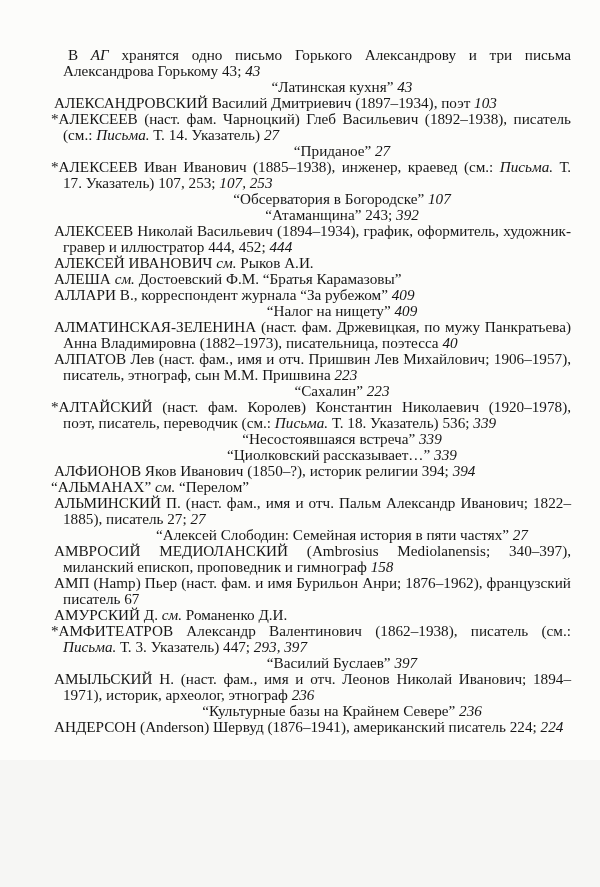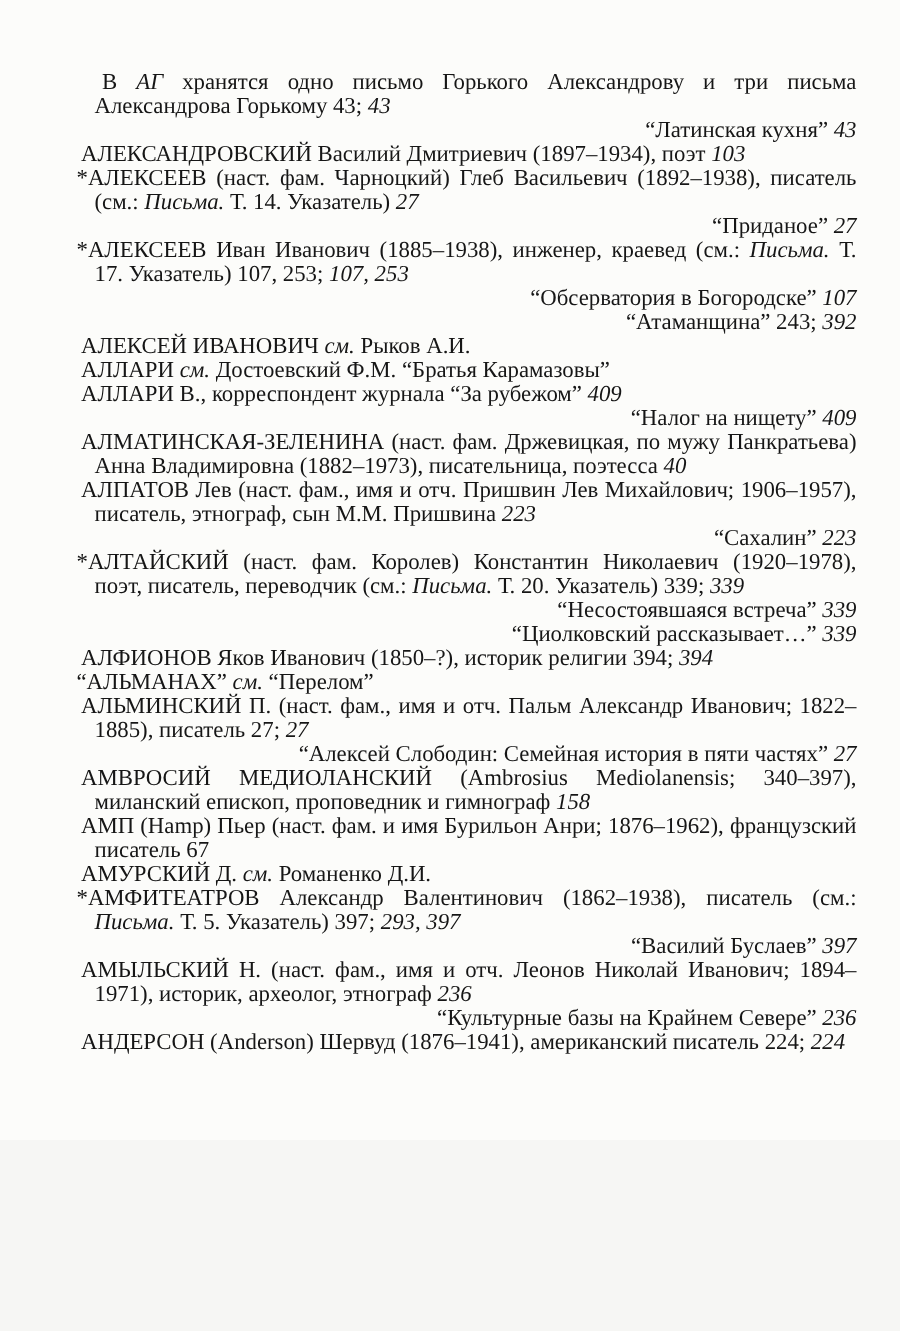--- a/index.html
+++ b/index.html
@@ -18,21 +18,21 @@
   .text-block {
     position: absolute;
     left: 54px; top: 47px; width: 517px;
     font-size: 15.2px;
     line-height: 16px;
   }
   .text-block p { margin: 0; text-align: justify; }
   p.entry { padding-left: 9px; text-indent: -9px; }
   p.entry.hang { text-indent: -12px; font-family: Liberation Serif, serif; }  
   p.cont  { padding-left: 9px; text-indent: 5px; }
-  p.work  { padding-left: 59px; text-align: right; }
+  p.work  { padding-left: 59px; text-align: center; }
   .it { font-style: italic; }
   .pagenum {
     position: absolute;
     top: 826px; left: 0; width: 600px;
     font-weight: bold;
     font-size: 15.6px;
     letter-spacing: 0.5px;
     color: #111;
   }
 </style>
@@ -42,37 +42,38 @@
 <div class="page">
   <div class="text-block" id="entries">
       <p class="cont"><span class="rm">В </span><span class="it">АГ</span><span class="rm"> хранятся одно письмо Горького Александрову и три письма Александрова Горькому 43; </span><span class="it">43</span></p>
       <p class="work"><span class="rm">“Латинская кухня” </span><span class="it">43</span></p>
       <p class="entry"><span class="rm">АЛЕКСАНДРОВСКИЙ Василий Дмитриевич (1897–1934), поэт </span><span class="it">103</span></p>
       <p class="entry hang"><span class="rm">*АЛЕКСЕЕВ (наст. фам. Чарноцкий) Глеб Васильевич (1892–1938), писатель (см.: </span><span class="it">Письма.</span><span class="rm"> Т. 14. Указатель) </span><span class="it">27</span></p>
       <p class="work"><span class="rm">“Приданое” </span><span class="it">27</span></p>
       <p class="entry hang"><span class="rm">*АЛЕКСЕЕВ Иван Иванович (1885–1938), инженер, краевед (см.: </span><span class="it">Письма.</span><span class="rm"> Т. 17. Указатель) 107, 253; </span><span class="it">107, 253</span></p>
       <p class="work"><span class="rm">“Обсерватория в Богородске” </span><span class="it">107</span></p>
       <p class="work"><span class="rm">“Атаманщина” 243; </span><span class="it">392</span></p>
+      <p class="entry"><span class="rm">АЛЕКСЕЕВ Николай Васильевич (1894–1934), график, оформитель, художник-гравер и иллюстратор 444, 452; </span><span class="it">444</span></p>
       <p class="entry"><span class="rm">АЛЕКСЕЙ ИВАНОВИЧ </span><span class="it">см.</span><span class="rm"> Рыков А.И.</span></p>
-      <p class="entry"><span class="rm">АЛЛАРИ </span><span class="it">см.</span><span class="rm"> Достоевский Ф.М. “Братья Карамазовы”</span></p>
+      <p class="entry"><span class="rm">АЛЕША </span><span class="it">см.</span><span class="rm"> Достоевский Ф.М. “Братья Карамазовы”</span></p>
       <p class="entry"><span class="rm">АЛЛАРИ В., корреспондент журнала “За рубежом” </span><span class="it">409</span></p>
       <p class="work"><span class="rm">“Налог на нищету” </span><span class="it">409</span></p>
       <p class="entry"><span class="rm">АЛМАТИНСКАЯ-ЗЕЛЕНИНА (наст. фам. Држевицкая, по мужу Панкратьева) Анна Владимировна (1882–1973), писательница, поэтесса </span><span class="it">40</span></p>
       <p class="entry"><span class="rm">АЛПАТОВ Лев (наст. фам., имя и отч. Пришвин Лев Михайлович; 1906–1957), писатель, этнограф, сын М.М. Пришвина </span><span class="it">223</span></p>
       <p class="work"><span class="rm">“Сахалин” </span><span class="it">223</span></p>
-      <p class="entry hang"><span class="rm">*АЛТАЙСКИЙ (наст. фам. Королев) Константин Николаевич (1920–1978), поэт, писатель, переводчик (см.: </span><span class="it">Письма.</span><span class="rm"> Т. 20. Указатель) 339; </span><span class="it">339</span></p>
+      <p class="entry hang"><span class="rm">*АЛТАЙСКИЙ (наст. фам. Королев) Константин Николаевич (1920–1978), поэт, писатель, переводчик (см.: </span><span class="it">Письма.</span><span class="rm"> Т. 18. Указатель) 536; </span><span class="it">339</span></p>
       <p class="work"><span class="rm">“Несостоявшаяся встреча” </span><span class="it">339</span></p>
       <p class="work"><span class="rm">“Циолковский рассказывает…” </span><span class="it">339</span></p>
       <p class="entry"><span class="rm">АЛФИОНОВ Яков Иванович (1850–?), историк религии 394; </span><span class="it">394</span></p>
       <p class="entry hang"><span class="rm">“АЛЬМАНАХ” </span><span class="it">см.</span><span class="rm"> “Перелом”</span></p>
       <p class="entry"><span class="rm">АЛЬМИНСКИЙ П. (наст. фам., имя и отч. Пальм Александр Иванович; 1822–1885), писатель 27; </span><span class="it">27</span></p>
       <p class="work"><span class="rm">“Алексей Слободин: Семейная история в пяти частях” </span><span class="it">27</span></p>
       <p class="entry"><span class="rm">АМВРОСИЙ МЕДИОЛАНСКИЙ (Ambrosius Mediolanensis; 340–397), миланский епископ, проповедник и гимнограф </span><span class="it">158</span></p>
       <p class="entry"><span class="rm">АМП (Hamp) Пьер (наст. фам. и имя Бурильон Анри; 1876–1962), французский писатель 67</span></p>
       <p class="entry"><span class="rm">АМУРСКИЙ Д. </span><span class="it">см.</span><span class="rm"> Романенко Д.И.</span></p>
-      <p class="entry hang"><span class="rm">*АМФИТЕАТРОВ Александр Валентинович (1862–1938), писатель (см.: </span><span class="it">Письма.</span><span class="rm"> Т. 5. Указатель) 397; </span><span class="it">293, 397</span></p>
+      <p class="entry hang"><span class="rm">*АМФИТЕАТРОВ Александр Валентинович (1862–1938), писатель (см.: </span><span class="it">Письма.</span><span class="rm"> Т. 3. Указатель) 447; </span><span class="it">293, 397</span></p>
       <p class="work"><span class="rm">“Василий Буслаев” </span><span class="it">397</span></p>
       <p class="entry"><span class="rm">АМЫЛЬСКИЙ Н. (наст. фам., имя и отч. Леонов Николай Иванович; 1894–1971), историк, археолог, этнограф </span><span class="it">236</span></p>
       <p class="work"><span class="rm">“Культурные базы на Крайнем Севере” </span><span class="it">236</span></p>
       <p class="entry"><span class="rm">АНДЕРСОН (Anderson) Шервуд (1876–1941), американский писатель 224; </span><span class="it">224</span></p>
     </div>
   <div class="pagenum">846</div>
 </div>
 
 </body></html>

